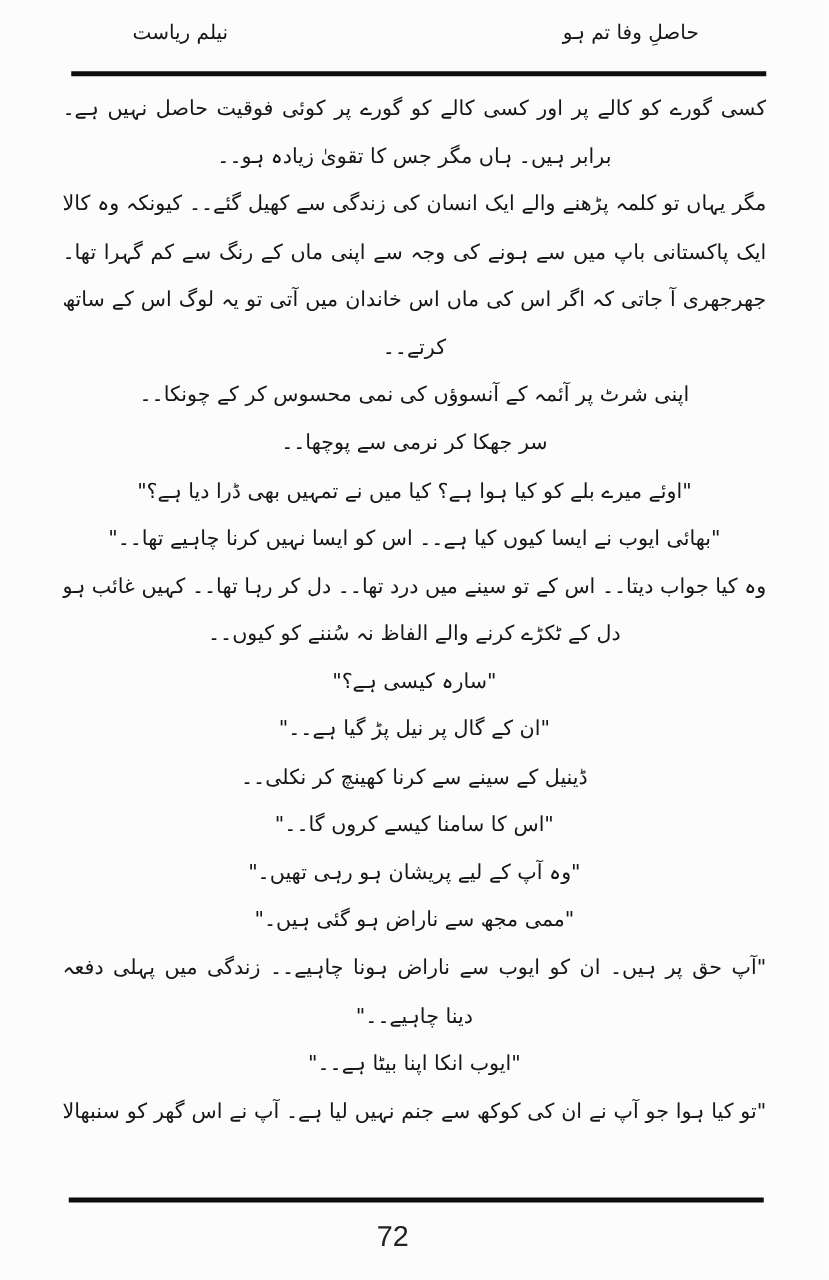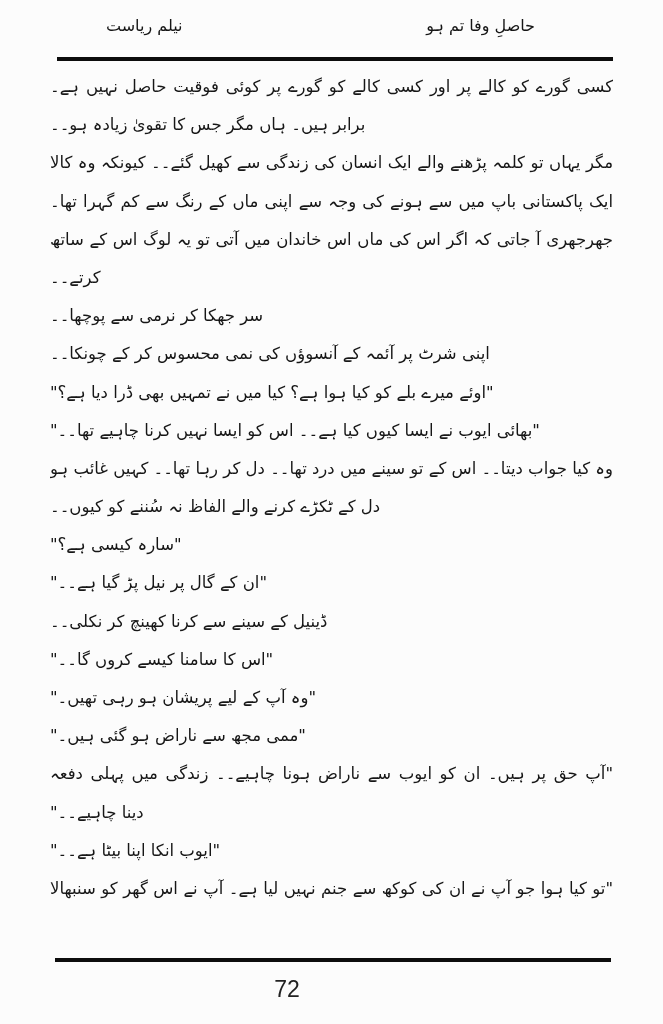--- a/index.html
+++ b/index.html
@@ -23,21 +23,21 @@
     position: absolute;
     top: 16px;
     left: 50px;
     right: 50px;
     display: flex;
     direction: rtl;
     justify-content: space-between;
     align-items: baseline;
     font-size: 16px;
   }
-  .book-title { margin-right: 78px; white-space: nowrap; }
+  .book-title { margin-right: 54px; white-space: nowrap; }
   .author { margin-left: 56px; white-space: nowrap; }
   .top-rule {
     position: absolute;
     top: 57px;
     left: 57px;
     right: 50px;
     height: 4px;
     background: var(--rule);
   }
   
@@ -46,21 +46,21 @@
     top: 68px;
     left: 50px;
     right: 50px;
     direction: rtl;
     font-size: 16.5px;
   }
   .line {
     height: 38.2px;
     line-height: 38.2px;
     overflow: hidden;
-    text-align: left;
+    text-align: center;
     white-space: nowrap;
   }
   .line.fill {
     white-space: normal;
     text-align: justify;
     text-align-last: justify;
   }
   
   .bottom-rule {
     position: absolute;
@@ -68,21 +68,21 @@
     left: 55px;
     right: 52px;
     height: 4px;
     background: var(--rule);
   }
   .page-number {
     position: absolute;
     top: 976px;
     left: 247px;
     width: 80px;
-    text-align: center;
+    text-align: right;
     font-family: "Liberation Sans", sans-serif;
     font-size: 23px;
     color: #222222;
     direction: ltr;
   }
 </style>
 </head>
 <body>
 
 <div class="page">
@@ -94,22 +94,22 @@
 
   <div class="top-rule"></div>
 
   <div class="body-text" dir="rtl" lang="ur">
       <div class="line fill">کسی گورے کو کالے پر اور کسی کالے کو گورے پر کوئی فوقیت حاصل نہیں ہے۔ اللہ کی نظر میں سب</div>
       <div class="line">برابر ہیں۔ ہاں مگر جس کا تقویٰ زیادہ ہو۔۔</div>
       <div class="line fill">مگر یہاں تو کلمہ پڑھنے والے ایک انسان کی زندگی سے کھیل گئے۔۔ کیونکہ وہ کالا ہے۔۔ ابھی تو وہ</div>
       <div class="line fill">ایک پاکستانی باپ میں سے ہونے کی وجہ سے اپنی ماں کے رنگ سے کم گہرا تھا۔ اُسے یہ سوچ کر ہی</div>
       <div class="line fill">جھرجھری آ جاتی کہ اگر اس کی ماں اس خاندان میں آتی تو یہ لوگ اس کے ساتھ کیسا سلوک</div>
       <div class="line">کرتے۔۔</div>
+      <div class="line">اپنی شرٹ پر آئمہ کے آنسوؤں کی نمی محسوس کر کے چونکا۔۔</div>
       <div class="line">سر جھکا کر نرمی سے پوچھا۔۔</div>
-      <div class="line">اپنی شرٹ پر آئمہ کے آنسوؤں کی نمی محسوس کر کے چونکا۔۔</div>
       <div class="line">"اوئے میرے بلے کو کیا ہوا ہے؟ کیا میں نے تمہیں بھی ڈرا دیا ہے؟"</div>
       <div class="line">"بھائی ایوب نے ایسا کیوں کیا ہے۔۔ اس کو ایسا نہیں کرنا چاہیے تھا۔۔"</div>
       <div class="line fill">وہ کیا جواب دیتا۔۔ اس کے تو سینے میں درد تھا۔۔ دل کر رہا تھا۔۔ کہیں غائب ہو جائے جہاں ایسے</div>
       <div class="line">دل کے ٹکڑے کرنے والے الفاظ نہ سُننے کو کیوں۔۔</div>
       <div class="line">"سارہ کیسی ہے؟"</div>
       <div class="line">"ان کے گال پر نیل پڑ گیا ہے۔۔"</div>
       <div class="line">ڈینیل کے سینے سے کرنا کھینچ کر نکلی۔۔</div>
       <div class="line">"اس کا سامنا کیسے کروں گا۔۔"</div>
       <div class="line">"وہ آپ کے لیے پریشان ہو رہی تھیں۔"</div>
       <div class="line">"ممی مجھ سے ناراض ہو گئی ہیں۔"</div>

